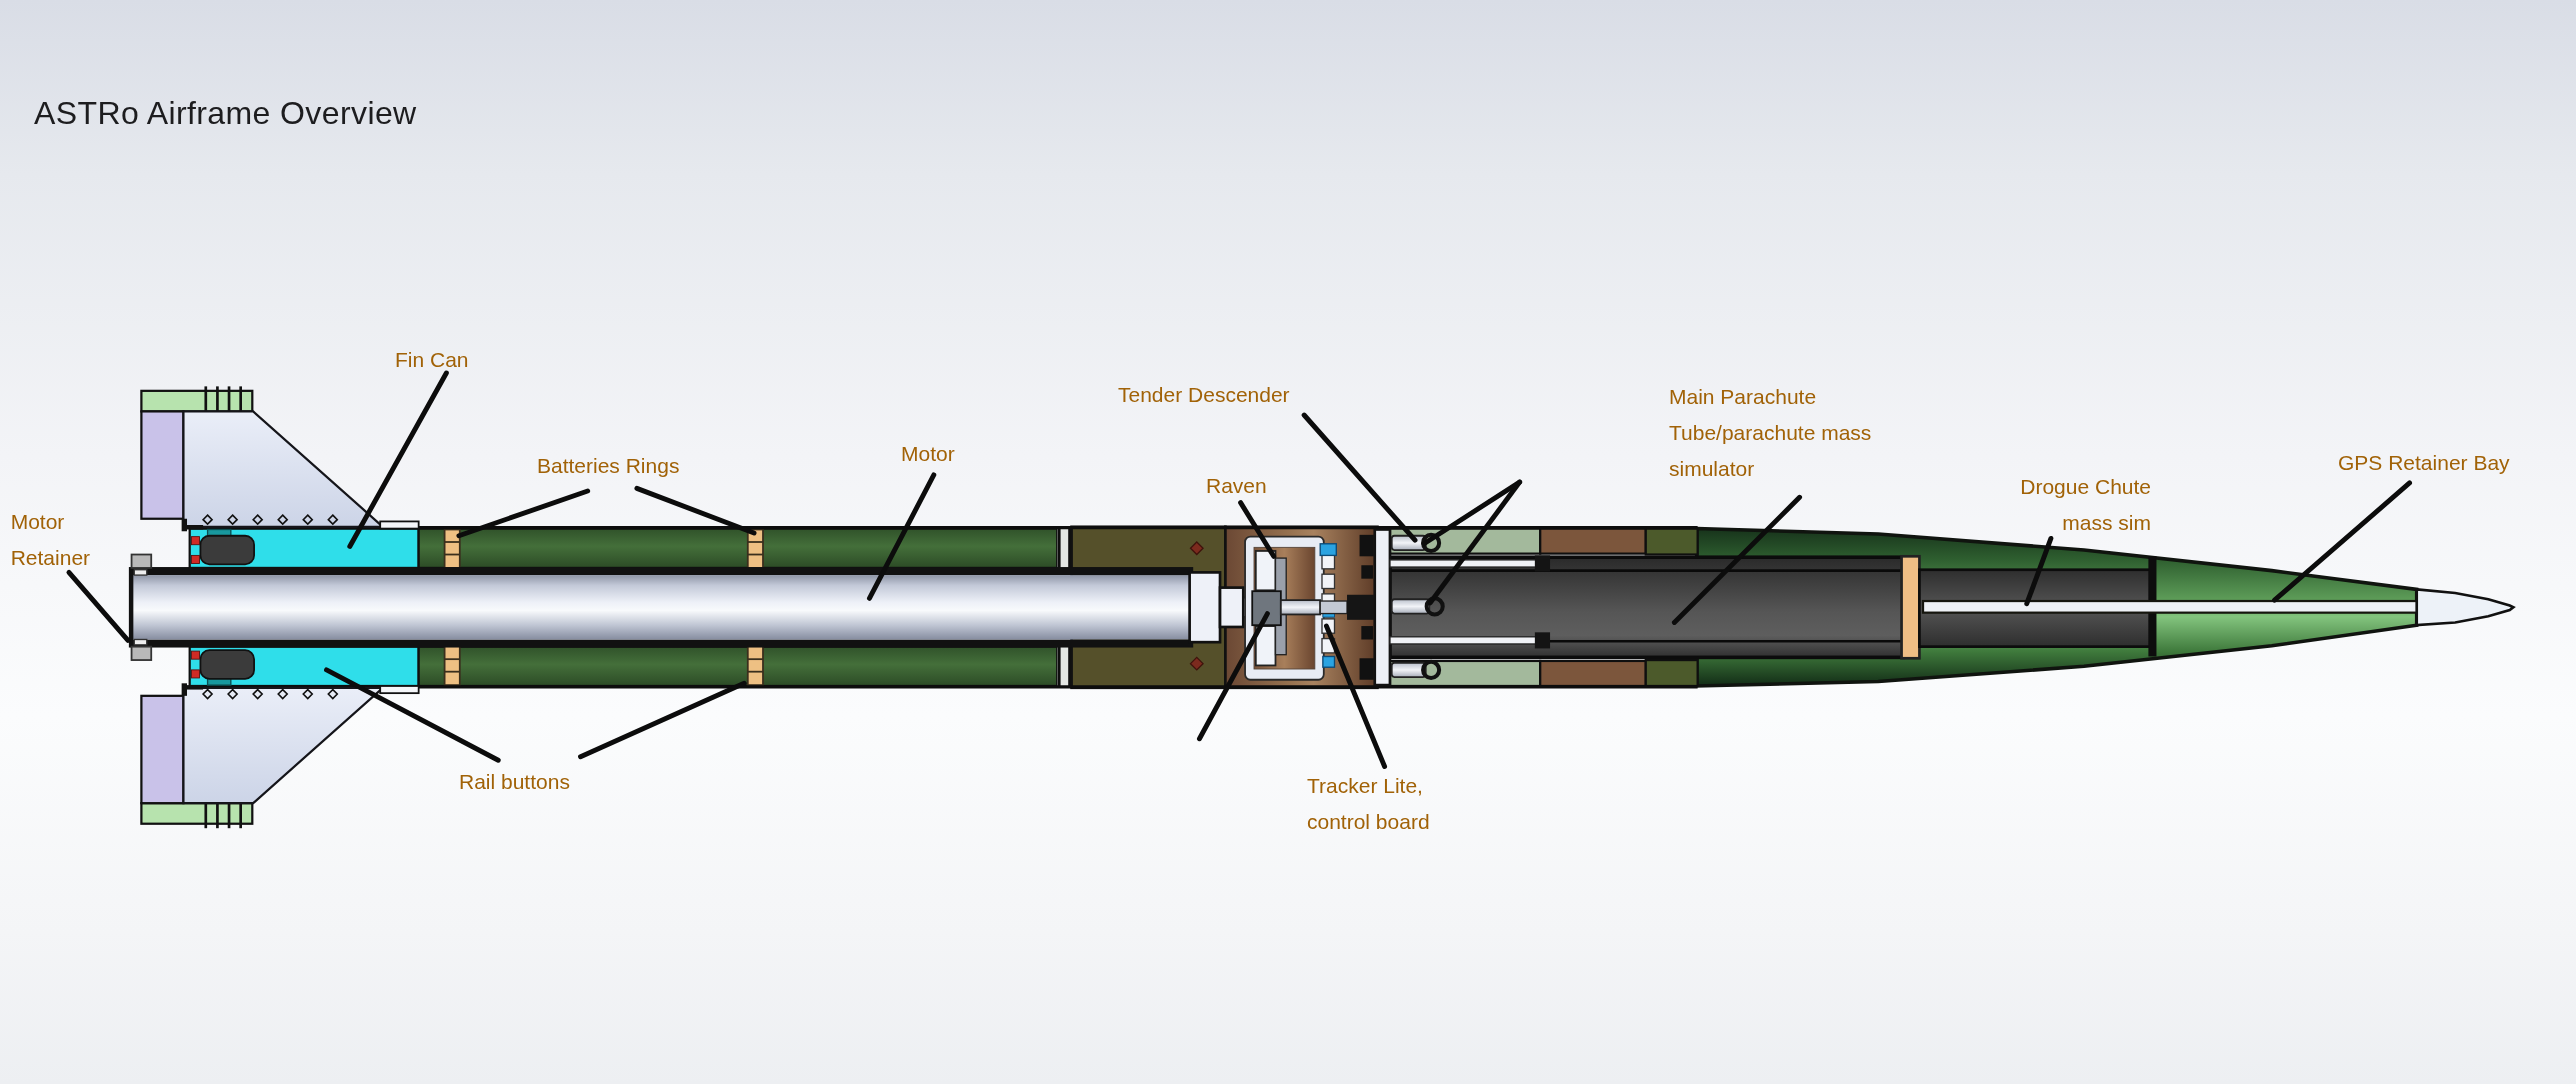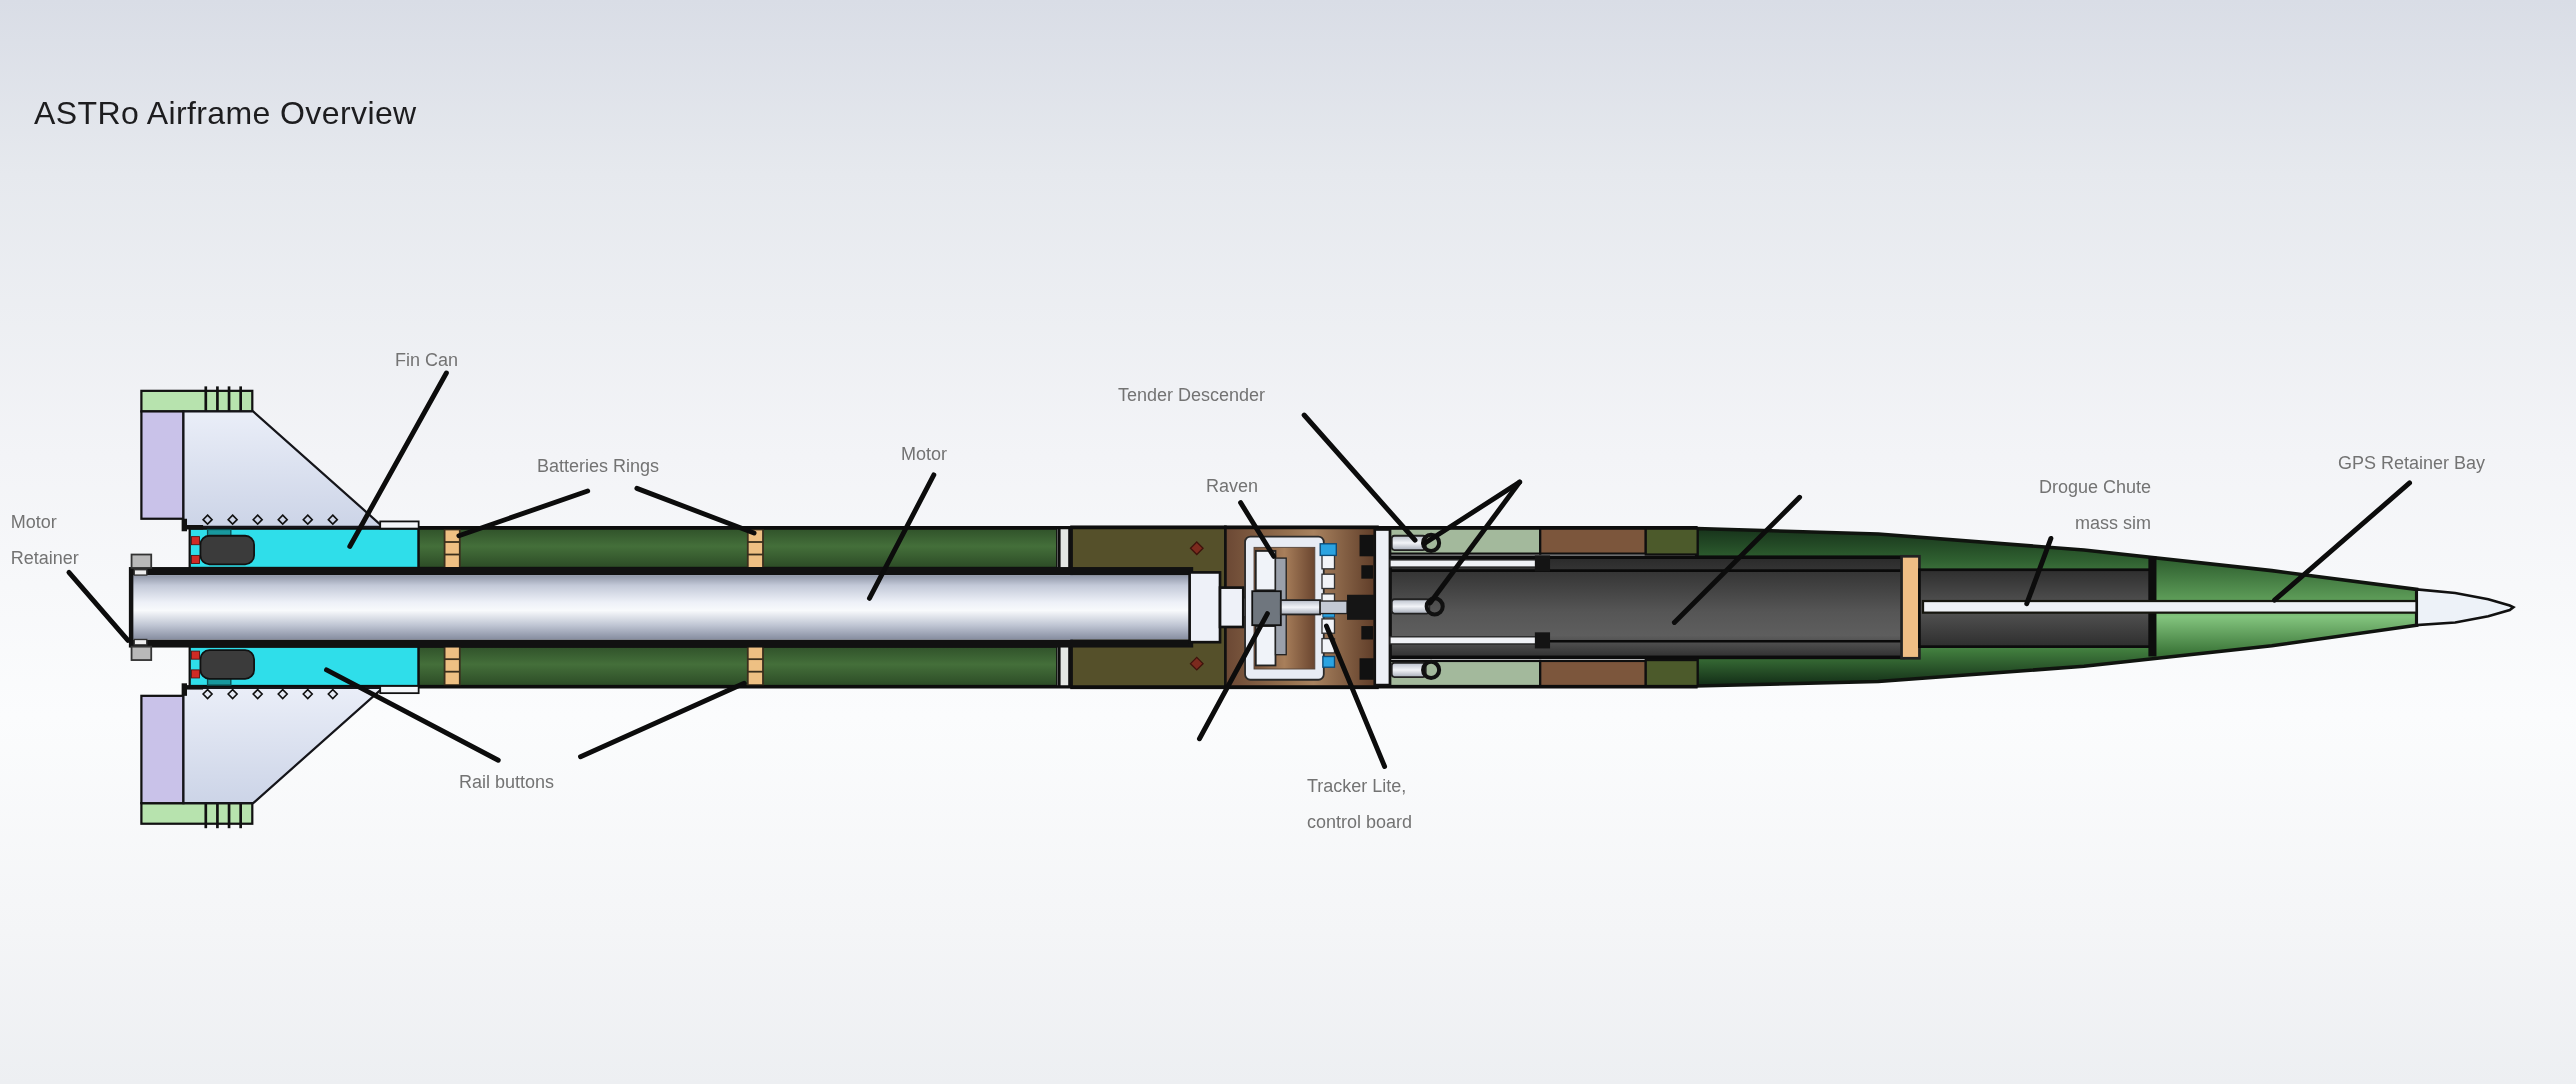--- a/index.html
+++ b/index.html
@@ -8,21 +8,21 @@
     font-family:"Liberation Sans","DejaVu Sans",sans-serif;
     background:linear-gradient(180deg,#d9dde6 0%,#e6e9ee 16%,#f3f4f7 42%,#fbfcfd 66%,#f4f5f7 86%,#edeff2 100%);
   }
   .stage{position:relative;width:2576px;height:1084px;}
   .stage svg{position:absolute;left:0;top:0;}
   .title{
     position:absolute;left:34px;top:95px;
     font-size:32px;color:#1d1d1f;letter-spacing:0.4px;white-space:nowrap;
   }
   .lbl{
-    position:absolute;font-size:18px;line-height:36px;color:#737373;white-space:nowrap;
+    position:absolute;font-size:21px;line-height:36px;color:#a16207;white-space:nowrap;
   }
   .lbl.center{text-align:right;}
 </style>
 </head>
 <body>
 
 <div class="stage">
 
 <svg width="2576" height="1084" viewBox="0 0 2880 1212">
   <defs>
@@ -304,20 +304,25 @@
 
 <div class="lbl" style="left:1206px;top:468px">Raven</div>
 
 
 
 <div class="lbl" style="left:1307px;top:768px">
   <div>Tracker Lite,</div>
   <div>control board</div>
 </div>
 
+<div class="lbl" style="left:1669px;top:379px">
+  <div>Main Parachute</div>
+  <div>Tube/parachute mass</div>
+  <div>simulator</div>
+</div>
 
 <div class="lbl center" style="left:1950px;top:469px;width:201px">
   <div>Drogue Chute</div>
   <div>mass sim</div>
 </div>
 
 <div class="lbl" style="left:2338px;top:445px">GPS Retainer Bay</div>
 
 </div>
 

